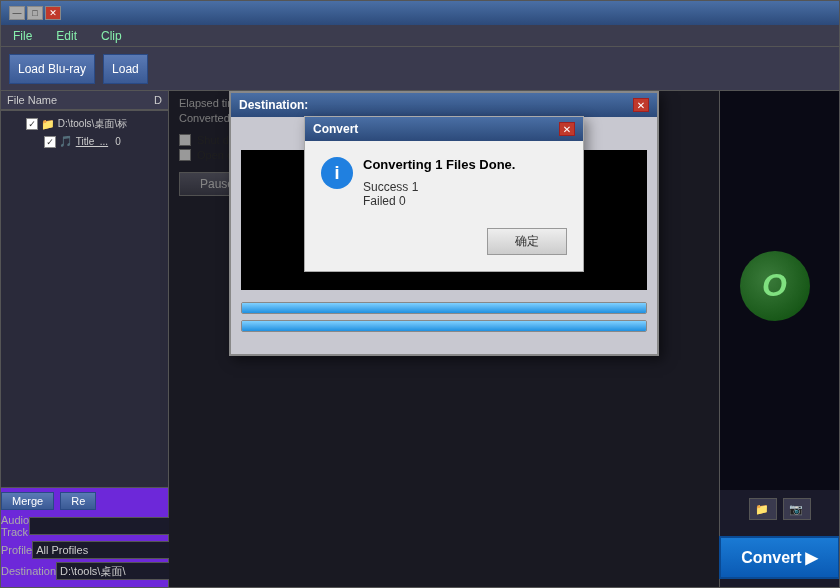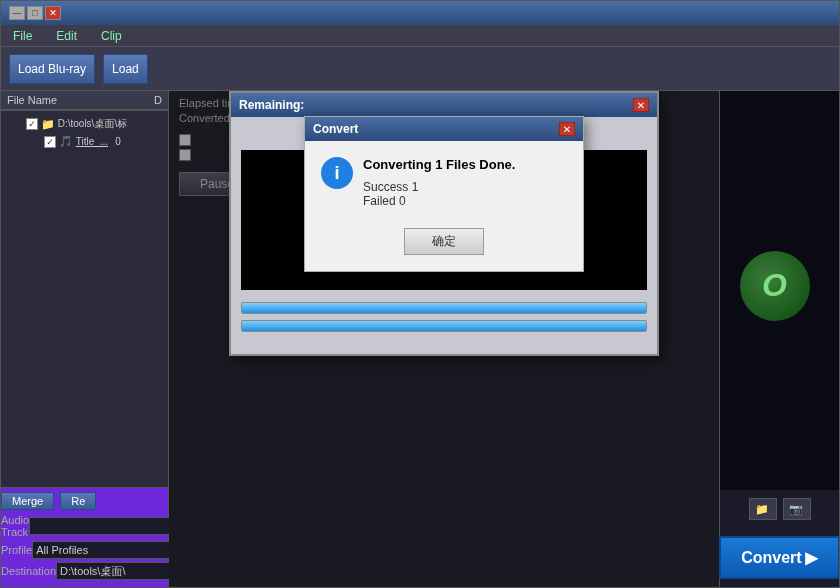--- a/index.html
+++ b/index.html
@@ -429,21 +429,21 @@
       font-size: 13px;
       font-weight: bold;
       margin-bottom: 8px;
     }
     .done-stats {
       color: #333;
       font-size: 12px;
     }
     .done-ok-row {
       display: flex;
-      justify-content: center;
+      justify-content: flex-end;
       padding-top: 8px;
     }
     .ok-btn {
       background: linear-gradient(to bottom, #eee, #ccc);
       color: #333;
       border: 1px solid #999;
       padding: 4px 24px;
       cursor: pointer;
       font-size: 12px;
       min-width: 80px;
@@ -536,21 +536,21 @@
 
       <div class="action-btns">
         <button class="action-btn">Pause</button>
         <button class="action-btn">Cancel</button>
       </div>
 
       <div class="converting-overlay">
         <div class="converting-window">
 
           <div class="converting-title-bar">
-            <span class="converting-title">Remaining:</span>
+            <span class="converting-title">Destination:</span>
             <div class="converting-close">✕</div>
           </div>
 
           <div class="converting-content">
             <div class="creating-file-label">Creating File: Title_01.mp3</div>
             <div class="video-preview"></div>
 
             <div class="progress-section">
               <div class="converting-progress-bar">
                 <div class="converting-progress-fill"></div>

